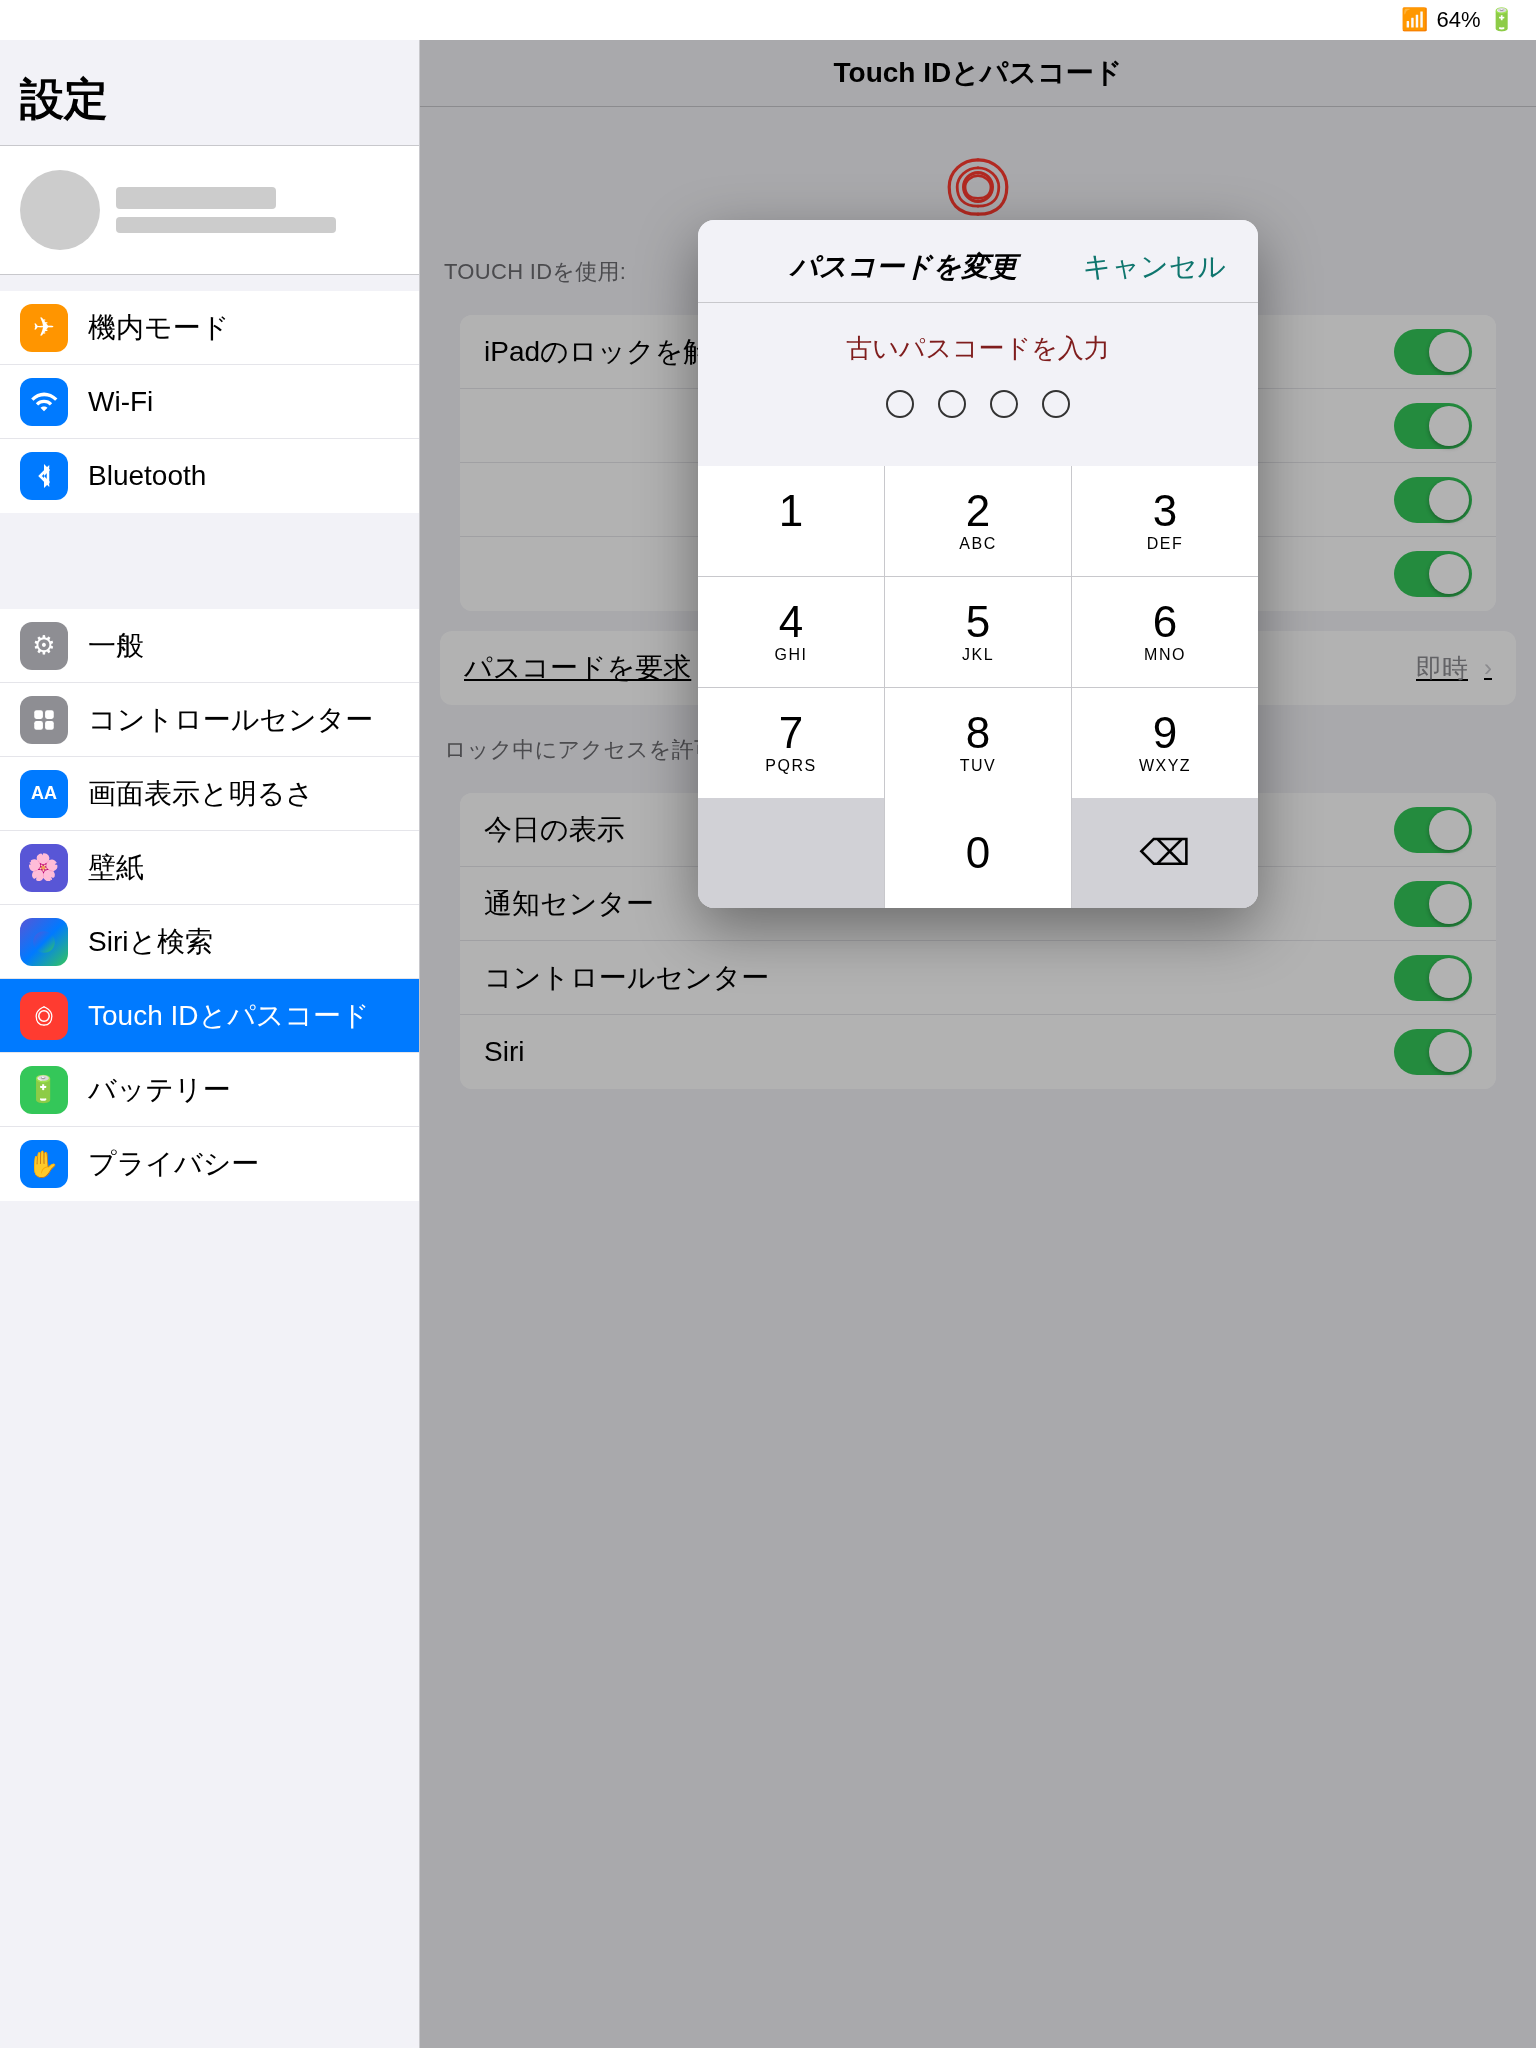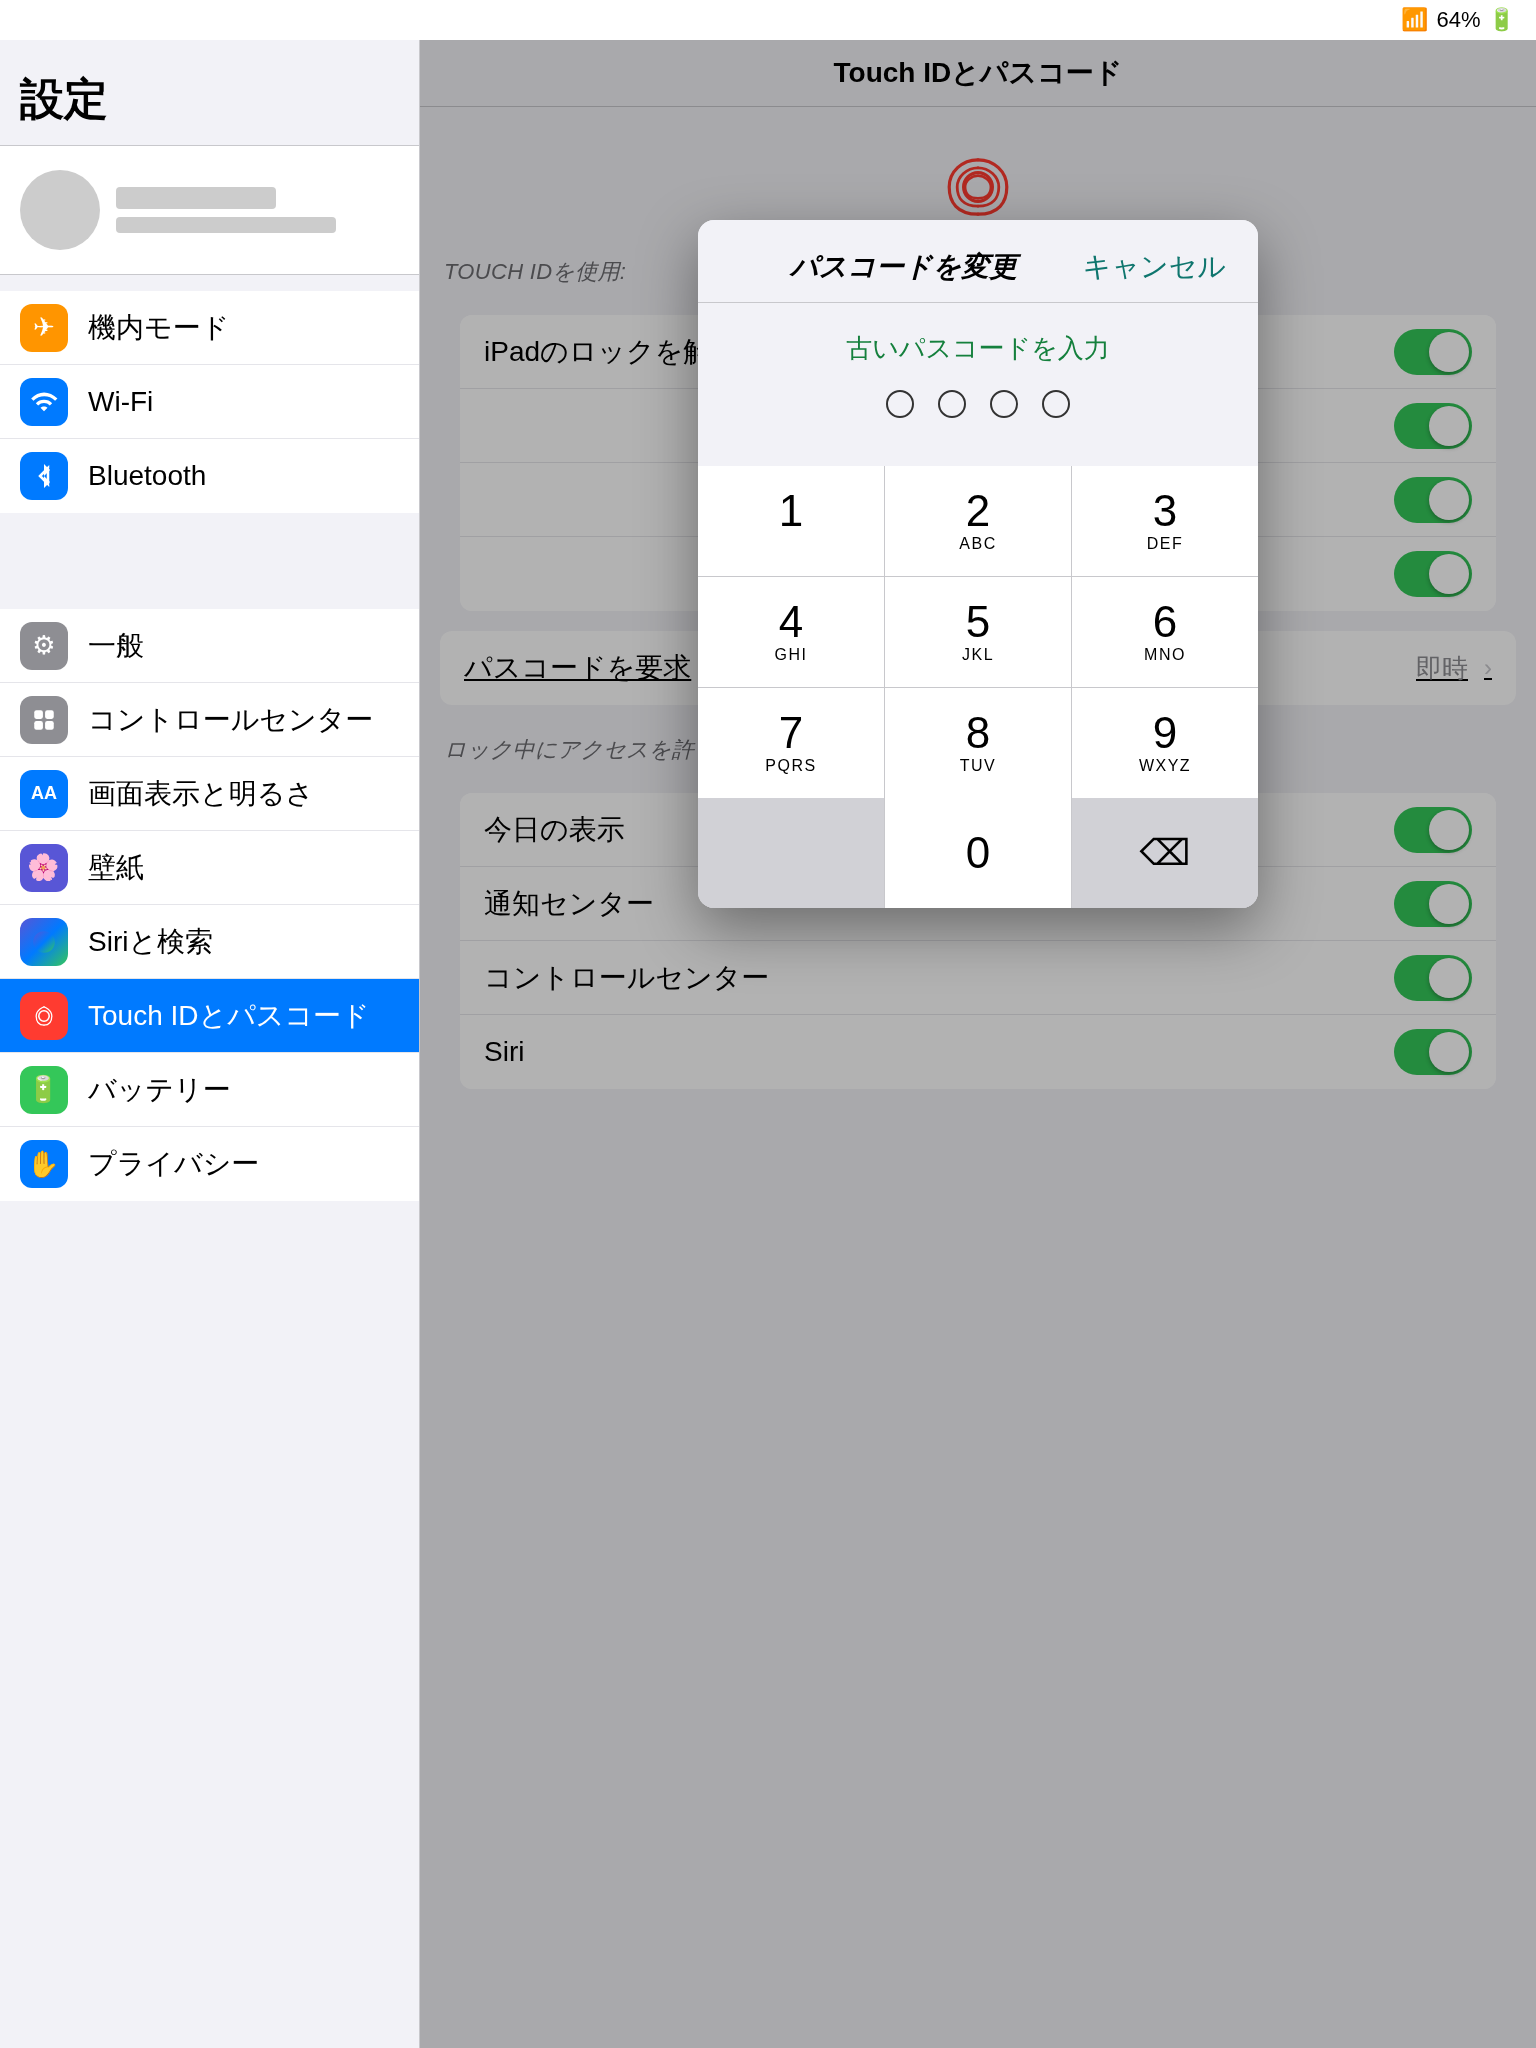--- a/index.html
+++ b/index.html
@@ -283,21 +283,21 @@
       cursor: pointer;
     }
 
     .dialog-body {
       background: #f2f2f7;
       padding: 28px 32px 24px;
       text-align: center;
     }
     .dialog-subtitle {
       font-size: 26px;
-      color: #15803d;
+      color: #7f1d1d;
       margin-bottom: 24px;
     }
 
     .passcode-dots {
       display: flex;
       justify-content: center;
       gap: 24px;
       margin-bottom: 24px;
     }
     .dot {
@@ -357,21 +357,20 @@
     
     .group-section {
       padding: 10px 20px 0;
     }
     .group-section-label {
       font-size: 22px;
       color: #6c6c70;
       text-transform: uppercase;
       letter-spacing: 0.3px;
       padding: 0 4px 8px;
-      font-style: italic;
     }
   </style>
 </head>
 <body>
 
 <div class="status-bar">
   <div class="status-icons">
     <span>📶</span>
     <span>64%</span>
     <span>🔋</span>

